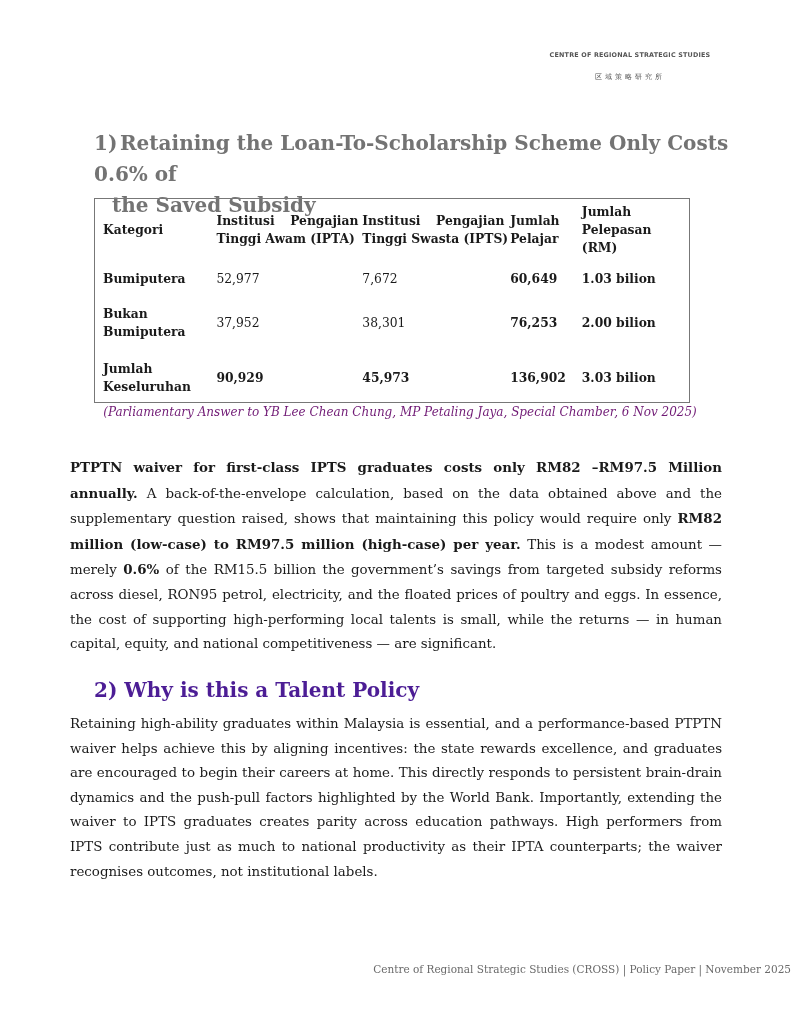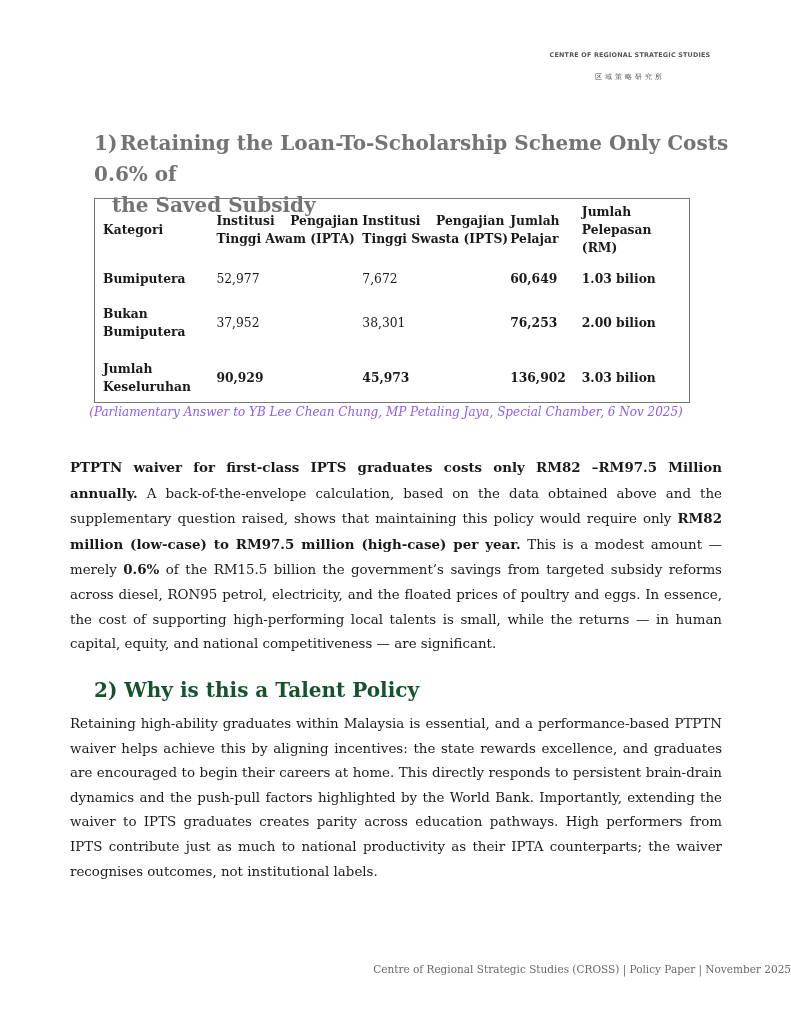--- a/index.html
+++ b/index.html
@@ -115,27 +115,27 @@
     tr.r1 td { height: 44px; }
     .col1 { width: 114px; }
     .col2 { width: 146px; }
     .col3 { width: 148px; }
     .col4 { width: 72px; }
     .col5 { width: 108px; }
     .hdr-split { display: flex; justify-content: space-between; width: 142px; text-align: center; }
 
     .caption {
       position: absolute;
-      left: 88px;
+      left: 102px;
       top: 405px;
       width: 596px;
       text-align: center;
       font-style: italic;
       font-size: 12px;
-      color: #8b5cf6;
+      color: #701a75;
     }
 
     .para {
       position: absolute;
       left: 70px;
       width: 652px;
       font-size: 13.4px;
       line-height: 24.6px;
       text-align: justify;
       margin: 0;
@@ -144,21 +144,21 @@
     .p1 { top: 455px; }
     .p2 { top: 712px; }
 
     .h2 {
       position: absolute;
       left: 94px;
       top: 676px;
       font-weight: bold;
       font-size: 20px;
       line-height: 28px;
-      color: #14532d;
+      color: #4c1d95;
       margin: 0;
     }
 
     .footer {
       position: absolute;
       left: 0;
       top: 963px;
       width: 791px;
       text-align: right;
       font-size: 10.5px;

